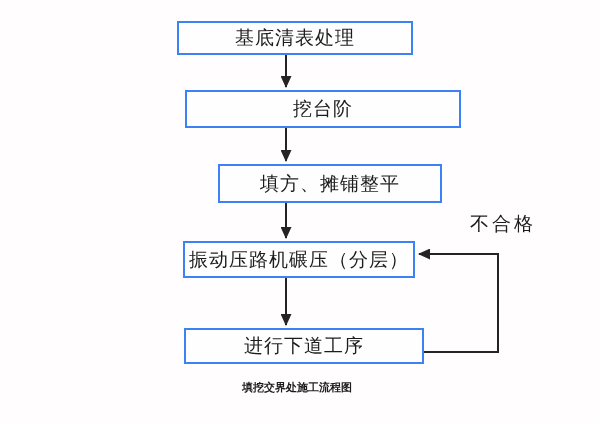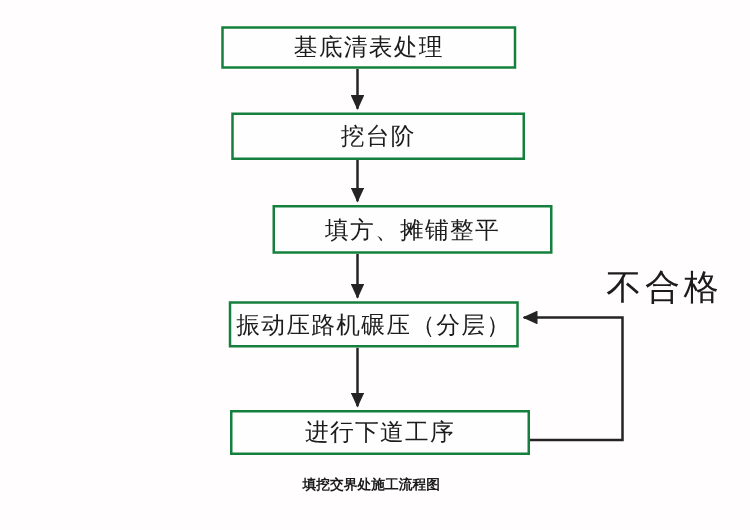--- a/index.html
+++ b/index.html
@@ -19,40 +19,40 @@
     left: 0; top: 0;
     width: 600px; height: 424px;
   }
   .connector-layer {
     position: absolute;
     left: 0; top: 0;
   }
   .flow-node {
     position: absolute;
     box-sizing: border-box;
-    border: 2px solid #15803d;
+    border: 2px solid #3b82f6;
     background: #fefefe;
     display: flex;
     align-items: center;
     justify-content: center;
     font-size: 19px;
     letter-spacing: 1px;
     color: #1c1c1c;
     white-space: nowrap;
   }
   .node-1 { left: 177px; top: 21px;  width: 236px; height: 34px; }
-  .node-2 { left: 185px; top: 90px;  width: 235px; height: 38px; }
+  .node-2 { left: 185px; top: 90px;  width: 276px; height: 38px; }
   .node-3 { left: 190px; top: 164px; width: 224px; height: 39px; margin-left: 28px; }
   .node-4 { left: 183px; top: 241px; width: 232px; height: 37px; }
   .node-5 { left: 184px; top: 328px; width: 240px; height: 36px; }
   .feedback-label {
     position: absolute;
-    left: 485px;
+    left: 470px;
     top: 211px;
-    font-size: 28px;
+    font-size: 19px;
     letter-spacing: 3px;
     color: #1c1c1c;
     white-space: nowrap;
     text-align: right;
   }
   .caption {
     position: absolute;
     left: 177px;
     top: 380px;
     width: 240px;

